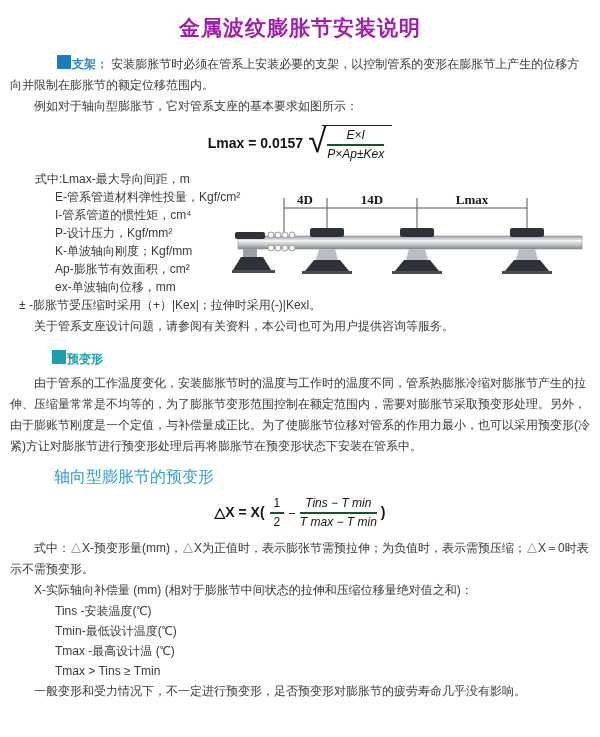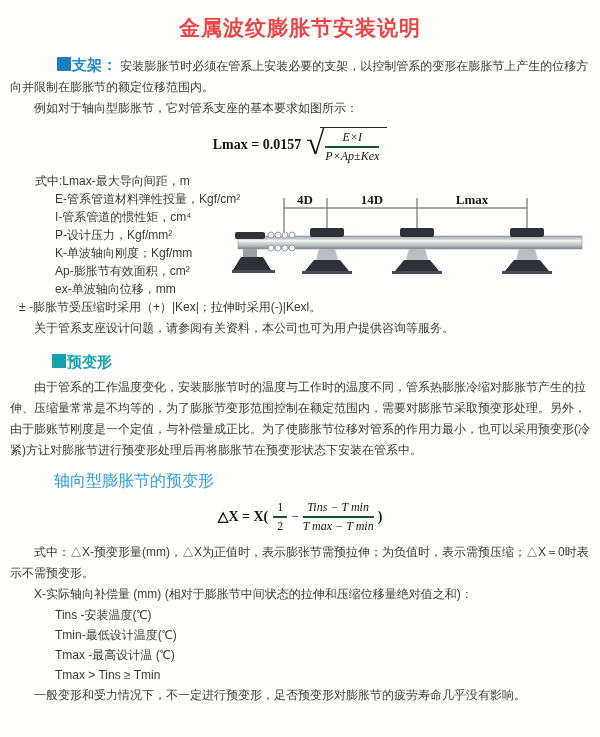--- a/index.html
+++ b/index.html
@@ -10,48 +10,48 @@
     color:#333;
     position:relative;
     overflow:hidden;
   }
   .page{position:relative;width:600px;height:737px;background:#fffffe;}
 
   .title{
     text-align:center;
     font-size:21px;
     font-weight:bold;
-    color:#ef4444;
+    color:#a21caf;
     letter-spacing:1px;
     padding-top:14px;
     margin:0 0 12px 0;
   }
 
   .p{margin:0 10px;font-size:12px;line-height:21px;color:#3a3a3a;}
   .indent{text-indent:2em;}
   .lead-indent{text-indent:47px;}
 
-  .sec-head{font-size:15px;font-weight:bold;white-space:nowrap;}
+  .sec-head{font-size:12px;font-weight:bold;white-space:nowrap;}
   .sec-head .sq{display:inline-block;width:14px;height:14px;vertical-align:-1px;margin-right:1px;}
   .sec1{color:#1e88c9;}
   .sec1 .sq{background:#1a7fc1;}
   .sec2{color:#17a2ab;padding-left:42px;}
   .sec2 .sq{background:#17a2ab;}
 
   .subhead{
     font-size:16px;font-weight:normal;
     margin:10px 0 4px 54px;
   }
   .sub-axial{color:#2d9fd6;}
   .sub-lateral{color:#1da2c2;margin-left:30px;}
 
   
   .formula{
     text-align:center;
-    font-family:Liberation Serif, serif;
+    font-family:Liberation Sans, sans-serif;
     color:#141414;
     margin:8px 0;
   }
   .f-lhs{font-weight:bold;font-size:14px;margin-right:5px;}
   .f-op{font-size:13px;margin:0 4px;vertical-align:middle;}
   .f-rhs{font-weight:bold;font-size:14px;margin-left:4px;}
   .frac{display:inline-block;text-align:center;font-size:12px;line-height:1.25;vertical-align:middle;}
   .frac .num{display:block;border-bottom:2px solid #14532d;padding:0 4px 1px 4px;}
   .frac .den{display:block;padding-top:1px;}
   .it{font-style:italic;}

